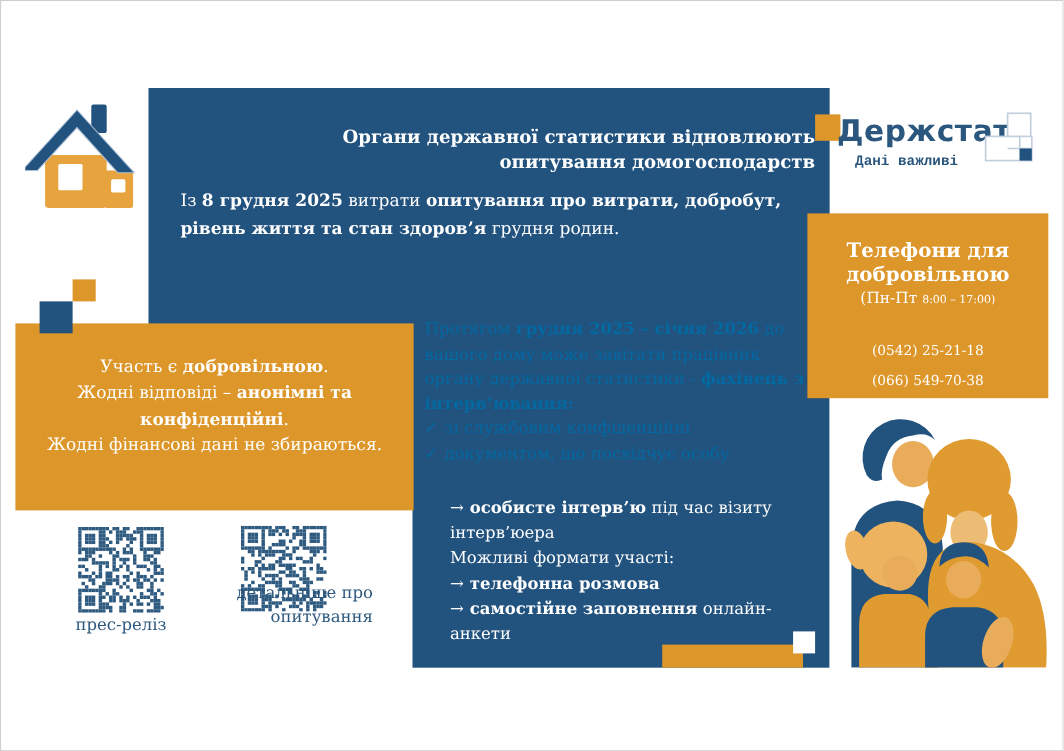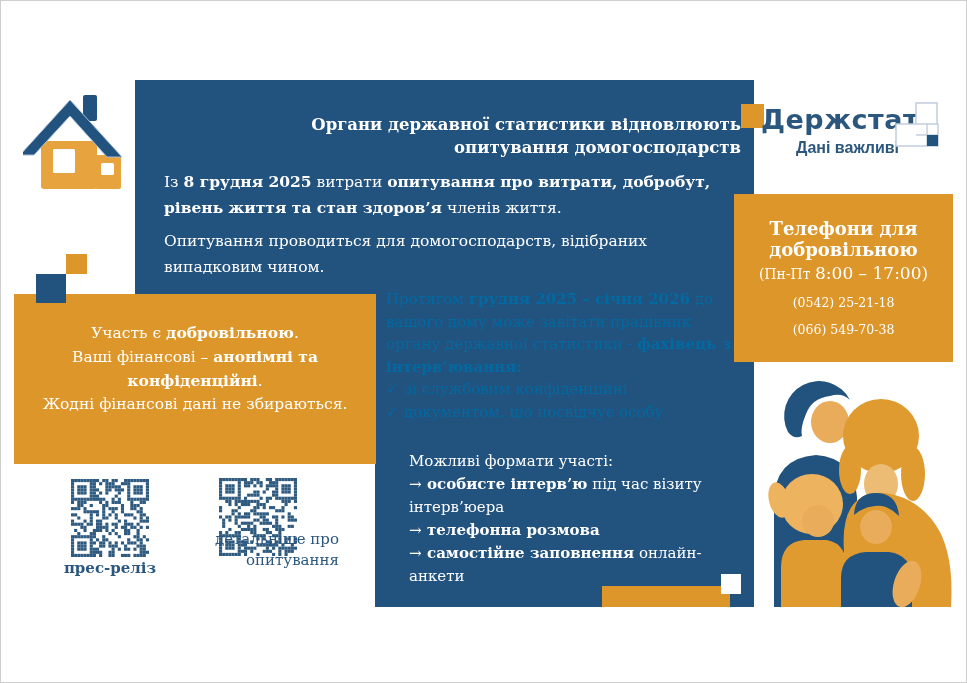--- a/index.html
+++ b/index.html
@@ -13,73 +13,72 @@
   .panel-right{position:absolute;left:374px;top:79px;width:379px;height:527px;background:var(--blue);}
   
   .hero-title{position:absolute;left:150px;top:112px;width:590px;text-align:right;
     color:#fff;font-weight:bold;font-size:16.5px;line-height:23px;}
   .hero-intro{position:absolute;left:163px;top:168px;width:586px;color:#fff;font-size:15.5px;line-height:26px;}
   .hero-method{position:absolute;left:163px;top:227px;width:570px;color:#fff;font-size:15.5px;line-height:26px;}
   
   .brand{position:absolute;left:760px;top:103px;width:130px;text-align:right;
     font-family:"DejaVu Sans","Liberation Sans",sans-serif;font-weight:bold;
     font-size:27px;color:var(--logo_blue);letter-spacing:.5px;}
-  .tagline{position:absolute;left:768px;top:138px;width:130px;text-align:right;
-    font-family:Liberation Sans, sans-serif;font-weight:bold;
-    font-size:16px;color:var(--logo_blue);}
+  .tagline{position:absolute;left:740px;top:138px;width:130px;text-align:right;
+    font-family:Liberation Mono, monospace;font-weight:bold;
+    font-size:13px;color:var(--logo_blue);}
   .logomark{position:absolute;left:893px;top:100px;}
   
   .sq{position:absolute;}
   .sq-orange-logo{left:740px;top:103px;width:23px;height:24px;background:var(--orange);}
   .sq-orange-left{left:65px;top:253px;width:21px;height:20px;background:var(--orange);}
   .sq-blue-left{left:35px;top:273px;width:30px;height:29px;background:var(--blue);}
   .bar-orange-bottom{left:601px;top:585px;width:128px;height:21px;background:var(--orange);}
   .sq-white-bottom{left:720px;top:573px;width:20px;height:20px;background:#fff;}
   
   .phones{position:absolute;left:733px;top:193px;width:219px;height:168px;background:var(--orange);
     color:#fff;text-align:center;box-sizing:border-box;padding-top:24px;}
   .phones .t{font-weight:bold;font-size:18px;line-height:21px;}
   .phones .hours{margin-top:3px;font-size:14px;}
-  .phones .hours .small{font-size:17px;}
+  .phones .hours .small{font-size:10px;}
   .phones .num{font-size:12.5px;margin-top:12px;}
-  .phones .num.first{margin-top:12px;}
+  .phones .num.first{margin-top:32px;}
   
   .voluntary{position:absolute;left:13px;top:293px;width:362px;height:170px;background:var(--orange);
     color:#fff;text-align:center;box-sizing:border-box;padding:27px 10px 0 10px;
     font-size:15.5px;line-height:23px;}
   
   .interviewer{position:absolute;left:385px;top:287px;width:356px;color:#0369a1;
     font-size:15px;line-height:22.5px;}
   .formats{position:absolute;left:408px;top:449px;width:330px;color:#fff;
     font-size:15px;line-height:23px;}
   .icon-gap{display:inline-block;min-width:18px;}
   
   .qr{position:absolute;}
   .qr-label{position:absolute;text-align:center;color:var(--logo_blue);font-size:15px;line-height:21px;}
-  .qr-label-1{left:39px;top:557px;width:140px;font-weight:bold;}
+  .qr-label-1{left:39px;top:557px;width:140px;}
   .qr-label-2{left:178px;top:528px;width:160px;text-align:right;}
   
   .house{position:absolute;left:22px;top:88px;}
   .family{position:absolute;left:753px;top:361px;width:202px;height:245px;overflow:hidden;}
   b{font-weight:bold;}
 </style>
 </head>
 <body>
 
 <div class="page">
 
   <div class="panel-top"></div>
   <div class="panel-right"></div>
 
   <div class="hero-title">
     <div>Органи державної статистики відновлюють</div>
     <div>опитування домогосподарств</div>
   </div>
-  <div class="hero-intro"><span>Із </span><b>8 грудня 2025</b><span> витрати </span><b>опитування про витрати, добробут, рівень життя та стан здоров’я</b><span> членів життя.</span></div>
-  <div class="hero-method">Опитування проводиться для домогосподарств, відібраних випадковим чином.</div>
+  <div class="hero-intro"><span>Із </span><b>8 грудня 2025</b><span> витрати </span><b>опитування про витрати, добробут, рівень життя та стан здоров’я</b><span> грудня родин.</span></div>
 
   <svg class="house" width="104" height="104" viewBox="0 0 104 104">
     <rect x="60" y="6" width="14" height="26" rx="2" style="fill:var(--blue)"></rect>
     <rect x="18" y="52" width="56" height="48" rx="3" style="fill:var(--house_orange)"></rect>
     <rect x="72" y="66" width="26" height="34" rx="2" style="fill:var(--house_orange)"></rect>
     <path d="M -3 66 L 47 11 L 99 68 L 84 68 L 47 27 L 11 66 Z" style="fill:var(--blue);stroke:var(--roof_halo);stroke-width:1"></path>
     <rect x="30" y="60" width="22" height="24" rx="1.5" fill="#ffffff"></rect>
     <rect x="78" y="74" width="13" height="12" rx="1.5" fill="#ffffff"></rect>
   </svg>
 
@@ -99,34 +98,34 @@
     <div class="t">добровільною</div>
     <div class="hours"><span>(Пн-Пт </span><span class="small">8:00 – 17:00)</span></div>
     <div class="num first">(0542) 25-21-18</div>
     <div class="num">(066) 549-70-38</div>
   </div>
 
   <div class="sq sq-orange-left"></div>
 
   <div class="voluntary">
     <div><span>Участь є </span><b>добровільною</b><span>.</span></div>
-    <div><span>Ваші фінансові – </span><b>анонімні та конфіденційні</b><span>.</span></div>
+    <div><span>Жодні відповіді – </span><b>анонімні та конфіденційні</b><span>.</span></div>
     <div><span>Жодні фінансові дані не збираються.</span></div>
   </div>
   <div class="sq sq-blue-left"></div>
 
   <div class="interviewer">
     <div><span>Протягом </span><b>грудня 2025 – січня 2026</b><span> до вашого дому може завітати працівник органу державної статистики - </span><b>фахівець з інтерв’ювання:</b></div>
     <div><span class="icon-gap">✓</span><span>зі службовим конфіденційні</span></div>
     <div><span class="icon-gap">✓</span><span>документом, що посвідчує особу</span></div>
   </div>
 
   <div class="formats">
+    <div><span class="icon-gap">→</span><span><b>особисте інтерв’ю</b><span> під час візиту інтерв’юера</span></span></div>
     <div>Можливі формати участі:</div>
-    <div><span class="icon-gap">→</span><span><b>особисте інтерв’ю</b><span> під час візиту інтерв’юера</span></span></div>
     <div><span class="icon-gap">→</span><span><b>телефонна розмова</b></span></div>
     <div><span class="icon-gap">→</span><span><b>самостійне заповнення</b><span> онлайн-анкети</span></span></div>
   </div>
 
   <div class="sq bar-orange-bottom"></div>
   <div class="sq sq-white-bottom"></div>
 
   <svg class="qr" style="left:70px;top:478px;" width="78" height="78">
       <rect x="0.00" y="0.00" width="3.12" height="3.12" fill="#2E5A80"></rect>
       <rect x="3.12" y="0.00" width="3.12" height="3.12" fill="#2E5A80"></rect>

